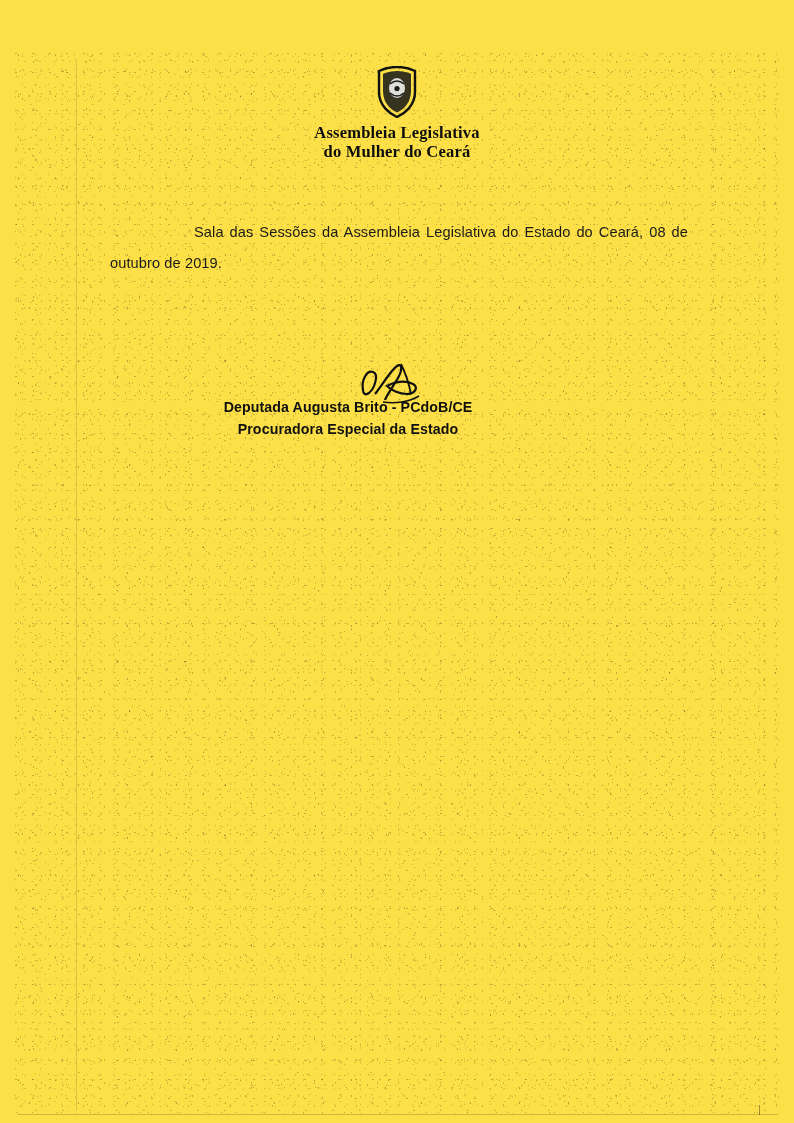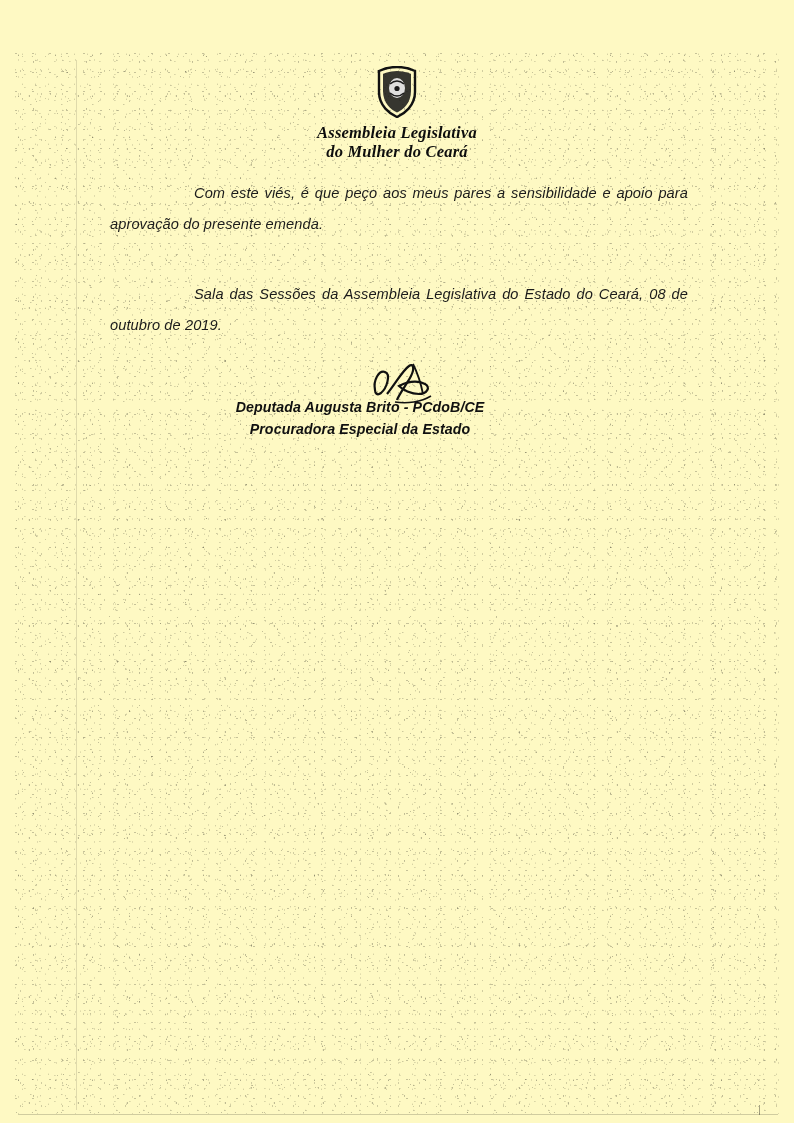--- a/index.html
+++ b/index.html
@@ -13,22 +13,21 @@
     font-family: "Liberation Sans", sans-serif;
     color: #111111;
     position: relative;
     overflow: hidden;
   }
 
   
   .page {
     position: absolute;
     inset: 0;
-    background: #fef9c3;
-    font-style: italic;
+    background: #fde047;
   }
   .scan-noise {
     position: absolute;
     left: 14px;
     top: 52px;
     width: 766px;
     height: 1062px;
     pointer-events: none;
     opacity: .55;
     background-image:
@@ -116,21 +115,21 @@
     text-indent: 84px;
     margin: 0;
     letter-spacing: .1px;
   }
   .para.spaced { margin-top: 39px; }
 
   
   .signature-block {
     position: absolute;
     top: 396px;
-    left: 12px;
+    left: 0;
     width: 696px;
     text-align: center;
   }
   .sig-mark {
     position: absolute;
     left: 357px;
     top: -36px;
     width: 80px;
     height: 52px;
   }
@@ -163,21 +162,20 @@
       <path d="M14 27 Q21 33 28 27" stroke="#1a1a1a" stroke-width="1.6" fill="none"></path>
       <circle cx="21" cy="22.5" r="2.6" fill="#1a1a1a"></circle>
     </svg>
     <div class="org-name">
       <span>Assembleia Legislativa</span>
       <span class="line2">do Mulher do Ceará</span>
     </div>
   </header>
 
   <main class="doc-body">
-    <p class="para">Com este viés, é que peço aos meus pares a sensibilidade e apoio para aprovação do presente emenda.</p>
     <p class="para spaced">Sala das Sessões da Assembleia Legislativa do Estado do Ceará, 08 de outubro de 2019.</p>
   </main>
 
   <div class="signature-block">
     <svg class="sig-mark" viewBox="0 0 80 52" aria-hidden="true">
       <path d="M6 30 C4 20 10 10 16 12 C22 14 18 28 12 33 C8 36 6 33 6 30 Z" fill="none" stroke="#111" stroke-width="2.2"></path>
       <path d="M18 34 C26 24 34 10 40 6 C44 3 46 8 42 16 C38 24 30 34 28 40" fill="none" stroke="#111" stroke-width="2.2"></path>
       <path d="M30 26 C38 22 48 20 56 24 C62 27 58 34 50 34 C42 34 34 30 30 26 Z" fill="none" stroke="#111" stroke-width="2.2"></path>
       <path d="M44 4 C48 12 52 24 54 34" fill="none" stroke="#111" stroke-width="1.8"></path>
       <path d="M26 42 C38 44 52 42 62 36" fill="none" stroke="#111" stroke-width="1.6"></path>

